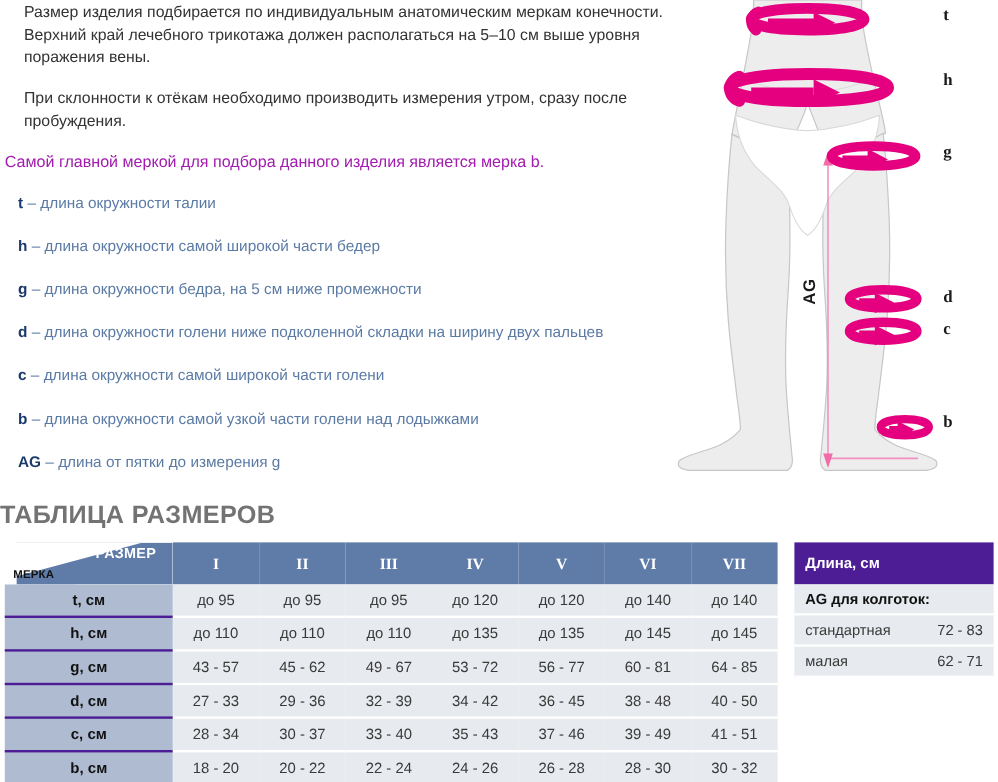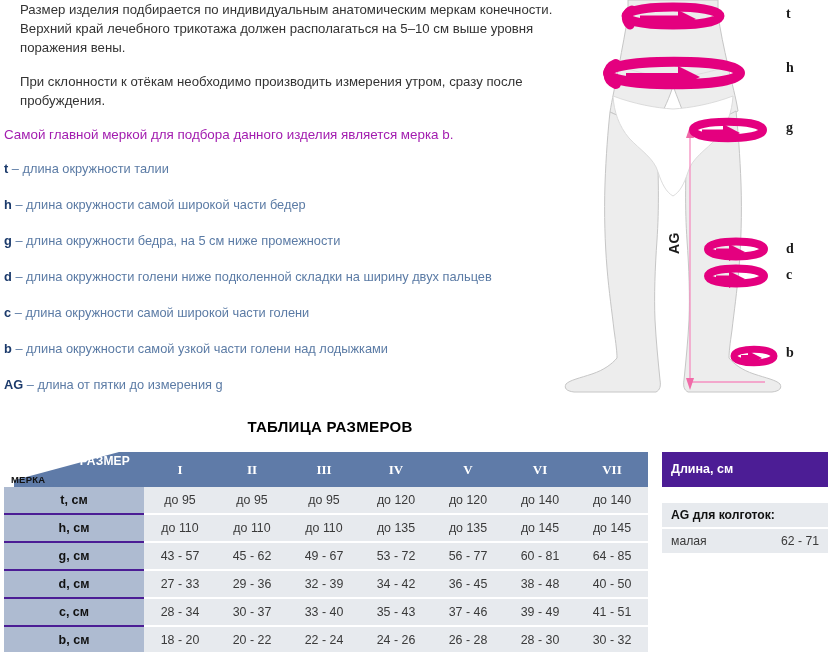--- a/index.html
+++ b/index.html
@@ -17,21 +17,21 @@
   .para{
     font-size:13.2px;line-height:19px;color:#333333;
     margin:0 0 15px 0;padding-left:20px;
   }
   .highlight{
     font-size:13.4px;line-height:19px;color:#a21caf;
     margin:0 0 16px 0;padding-left:4px;
   }
   .legend{
     font-size:12.8px;line-height:17px;color:#5b7ba5;
-    margin:0 0 19px 0;padding-left:4px;
+    margin:0 0 19px 11px;padding-left:4px;
   }
   .legend b{color:#1b3a6b;font-weight:bold;}
   .legend .dash{color:#5b7ba5;}
 
   
   .figure{position:absolute;left:560px;top:0;width:272px;height:405px;}
   .figsvg{position:absolute;left:0;top:0;}
   .fig-label{
     position:absolute;font-size:14px;font-weight:bold;color:#1a1a1a;
     font-family:"Liberation Serif","DejaVu Serif",serif;
@@ -39,22 +39,22 @@
   .ag-label{
     position:absolute;left:663px;top:235px;
     font-size:14px;font-weight:bold;color:#1a1a1a;
     font-family:"Liberation Sans","DejaVu Sans",sans-serif;
     transform:rotate(-90deg);transform-origin:center center;
     letter-spacing:.5px;
   }
 
   
   .tbl-title{
-    position:absolute;left:0;top:418px;width:660px;text-align:center;
-    font-size:15px;font-weight:bold;color:#000000;letter-spacing:.3px;
+    position:absolute;left:0;top:418px;width:660px;
+    font-size:21px;font-weight:bold;color:#737373;letter-spacing:.3px;
   }
 
   
   .maintable{
     position:absolute;left:4px;top:452px;width:644px;
     border-collapse:collapse;table-layout:fixed;
   }
   .maintable th,.maintable td{padding:0;margin:0;}
   .hdr-corner{
     width:140px;height:35px;background:#ffffff;position:relative;padding:0;
@@ -90,21 +90,21 @@
   .side-hdr{
     background:#4c1d95;color:#ffffff;height:35px;line-height:35px;
     font-size:12.5px;font-weight:bold;padding-left:9px;box-sizing:border-box;
   }
   .side-row{
     background:#e7eaee;height:26px;line-height:26px;
     border-bottom:2px solid #ffffff;
     font-size:12.2px;color:#3a3a3a;padding:0 9px;box-sizing:border-box;
     display:flex;justify-content:space-between;align-items:center;
   }
-  .side-row.firstrow{font-weight:bold;color:#111111;margin-top:16px;}
+  .side-row.firstrow{font-weight:bold;color:#111111;}
   .side-row .sv{color:#3a3a3a;font-weight:normal;}
 </style>
 </head>
 <body>
 
 <div id="page">
 
   <div class="textcol">
     <p class="para">Размер изделия подбирается по индивидуальным анатомическим меркам конечности. Верхний край лечебного трикотажа должен располагаться на 5–10 см выше уровня поражения вены.</p>
     <p class="para">При склонности к отёкам необходимо производить измерения утром, сразу после пробуждения.</p>
@@ -316,18 +316,22 @@
     </tbody>
   </table>
 
   <div class="sidepanel">
     <div class="side-hdr">Длина, см</div>
     <div class="side-row firstrow">
       <span>AG для колготок:</span>
       <span class="sv"></span>
     </div>
     <div class="side-row">
+      <span>стандартная</span>
+      <span class="sv">72 - 83</span>
+    </div>
+    <div class="side-row">
       <span>малая</span>
       <span class="sv">62 - 71</span>
     </div>
   </div>
 
 </div>
 
 </body></html>

